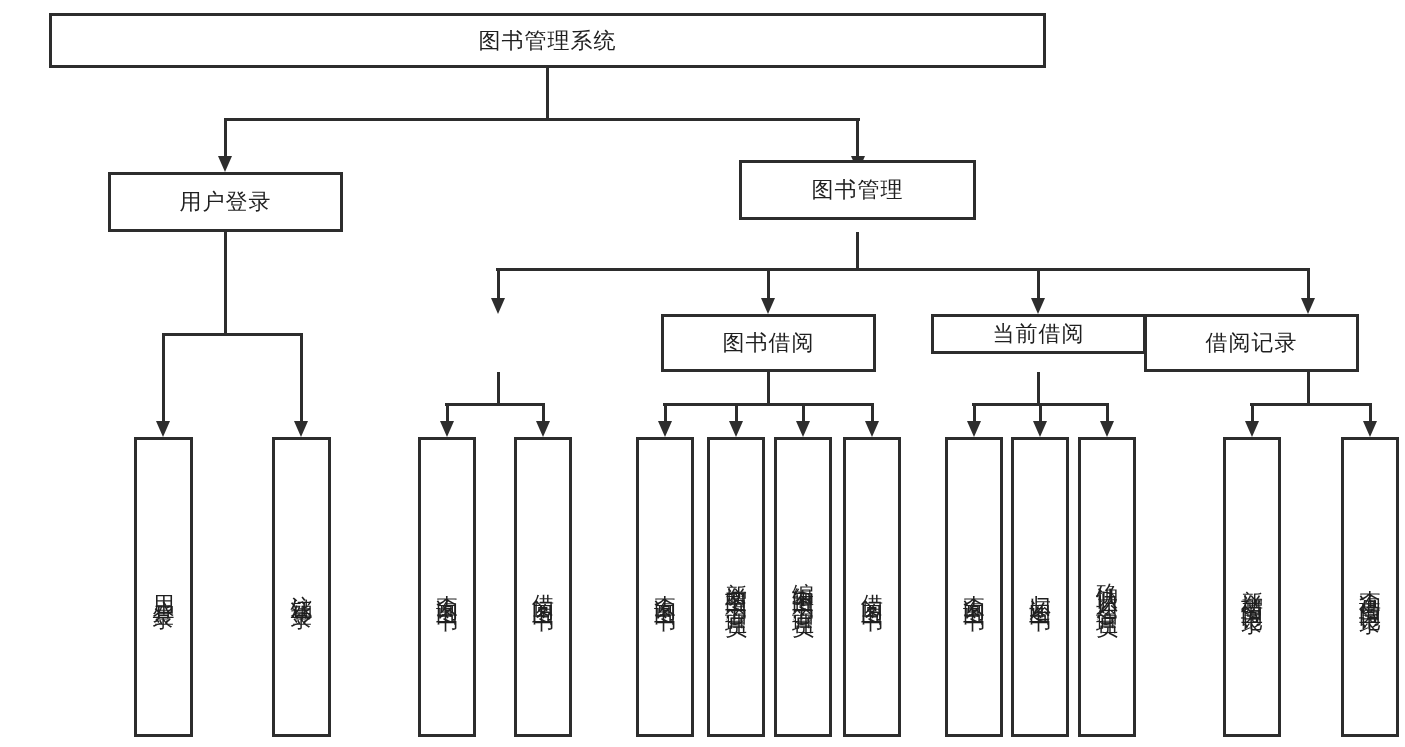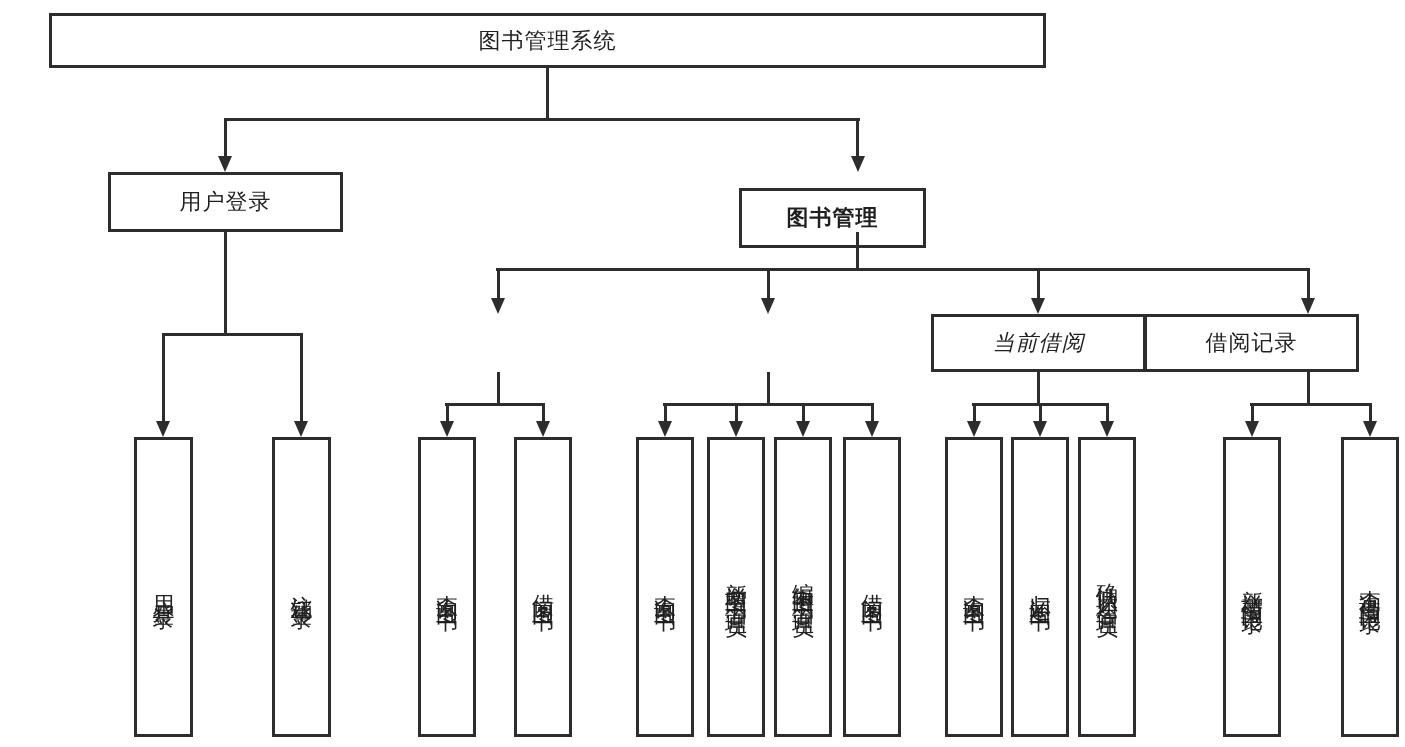--- a/index.html
+++ b/index.html
@@ -49,41 +49,42 @@
   <div class="box" style="left:21px;top:13px;width:997px;height:55px;">图书管理系统</div>
 
   <div class="vline" style="left:518px;top:68px;height:52px;"></div>
   <div class="hline" style="left:196px;top:118px;width:636px;"></div>
   <div class="vline" style="left:196px;top:118px;height:40px;"></div>
   <div class="arrowhead" style="left:190px;top:156px;"></div>
   <div class="vline" style="left:828px;top:118px;height:40px;"></div>
   <div class="arrowhead" style="left:823px;top:156px;"></div>
 
   <div class="box" style="left:80px;top:172px;width:235px;height:60px;">用户登录</div>
-  <div class="box" style="left:711px;top:188px;width:187px;height:60px;font-weight:bold;">图书管理</div>
+  <div class="box" style="left:711px;top:160px;width:237px;height:60px;">图书管理</div>
 
   <div class="vline" style="left:196px;top:232px;height:104px;"></div>
   <div class="hline" style="left:134px;top:333px;width:140px;"></div>
   <div class="vline" style="left:134px;top:333px;height:90px;"></div>
   <div class="arrowhead" style="left:128px;top:421px;"></div>
   <div class="vline" style="left:272px;top:333px;height:90px;"></div>
   <div class="arrowhead" style="left:266px;top:421px;"></div>
 
   <div class="vline" style="left:828px;top:232px;height:39px;"></div>
   <div class="hline" style="left:468px;top:268px;width:814px;"></div>
   <div class="vline" style="left:469px;top:268px;height:32px;"></div>
   <div class="arrowhead" style="left:463px;top:298px;"></div>
   <div class="vline" style="left:739px;top:268px;height:32px;"></div>
   <div class="arrowhead" style="left:733px;top:298px;"></div>
   <div class="vline" style="left:1009px;top:268px;height:32px;"></div>
   <div class="arrowhead" style="left:1003px;top:298px;"></div>
   <div class="vline" style="left:1279px;top:268px;height:32px;"></div>
   <div class="arrowhead" style="left:1273px;top:298px;"></div>
 
-  <div class="box" style="left:903px;top:314px;width:215px;height:58px;font-style:italic;">当前借阅</div>
+  <div class="box" style="left:633px;top:314px;width:215px;height:58px;">图书借阅</div>
+  <div class="box" style="left:903px;top:314px;width:215px;height:40px;">当前借阅</div>
   <div class="box" style="left:1116px;top:314px;width:215px;height:58px;">借阅记录</div>
 
   <div class="vline" style="left:469px;top:372px;height:34px;"></div>
   <div class="hline" style="left:417px;top:403px;width:100px;"></div>
   <div class="vline" style="left:418px;top:403px;height:20px;"></div>
   <div class="arrowhead" style="left:412px;top:421px;"></div>
   <div class="vline" style="left:514px;top:403px;height:20px;"></div>
   <div class="arrowhead" style="left:508px;top:421px;"></div>
 
   <div class="vline" style="left:739px;top:372px;height:34px;"></div>

